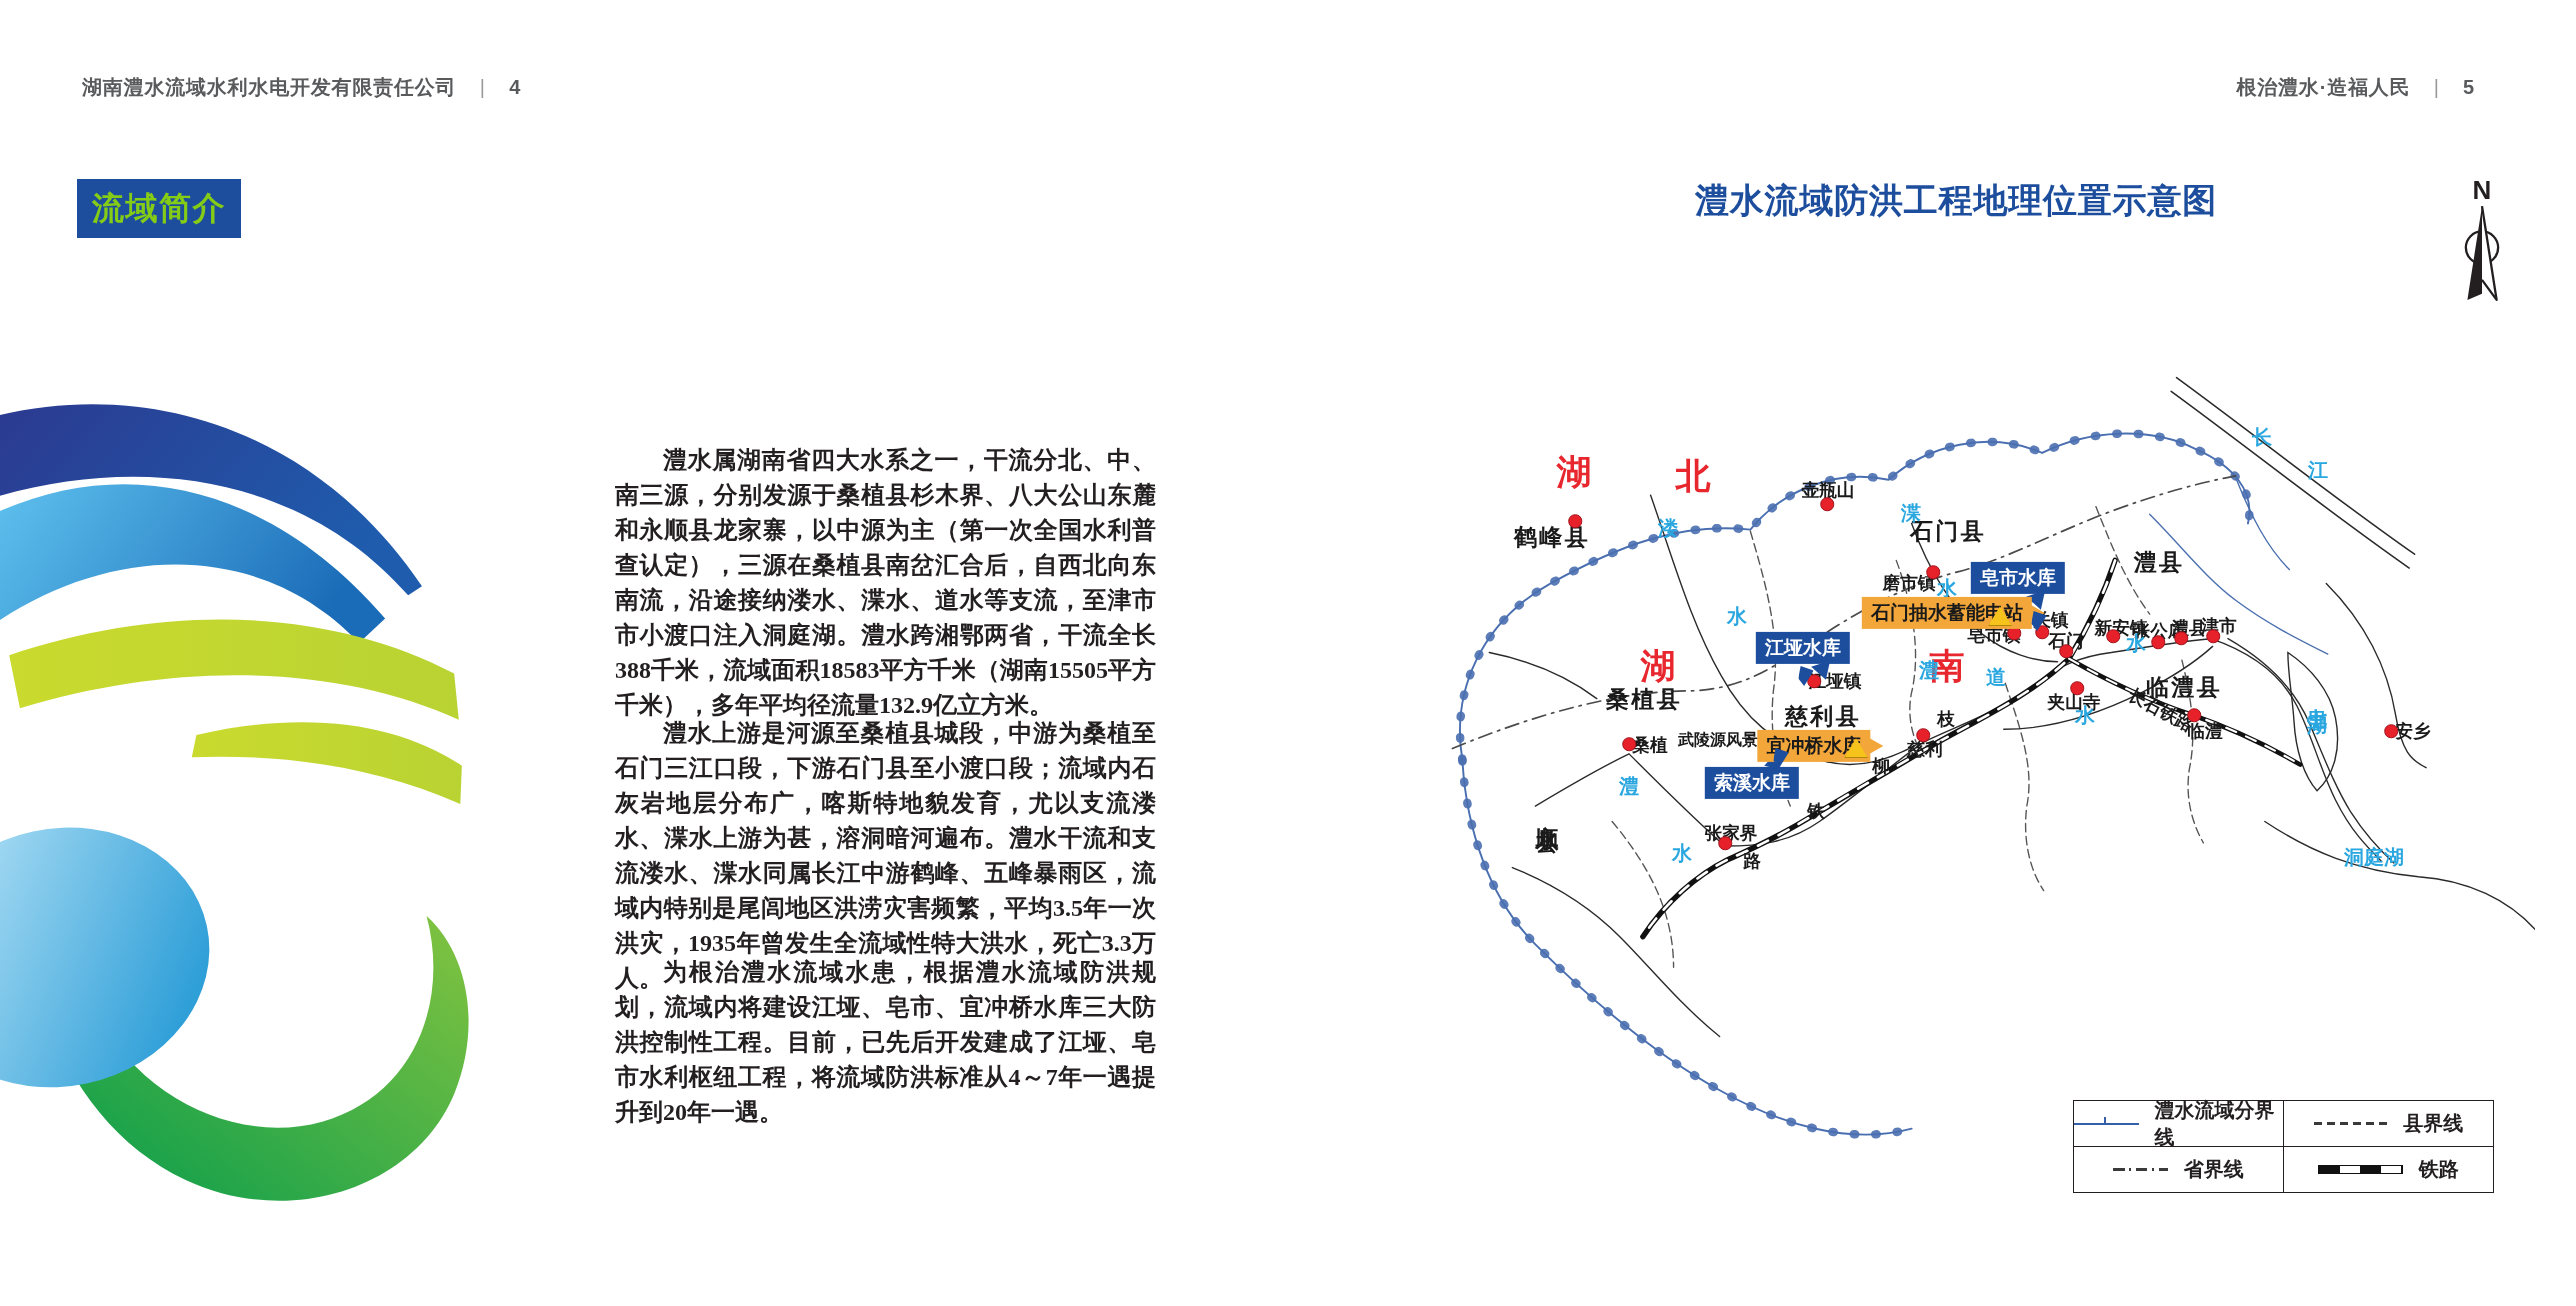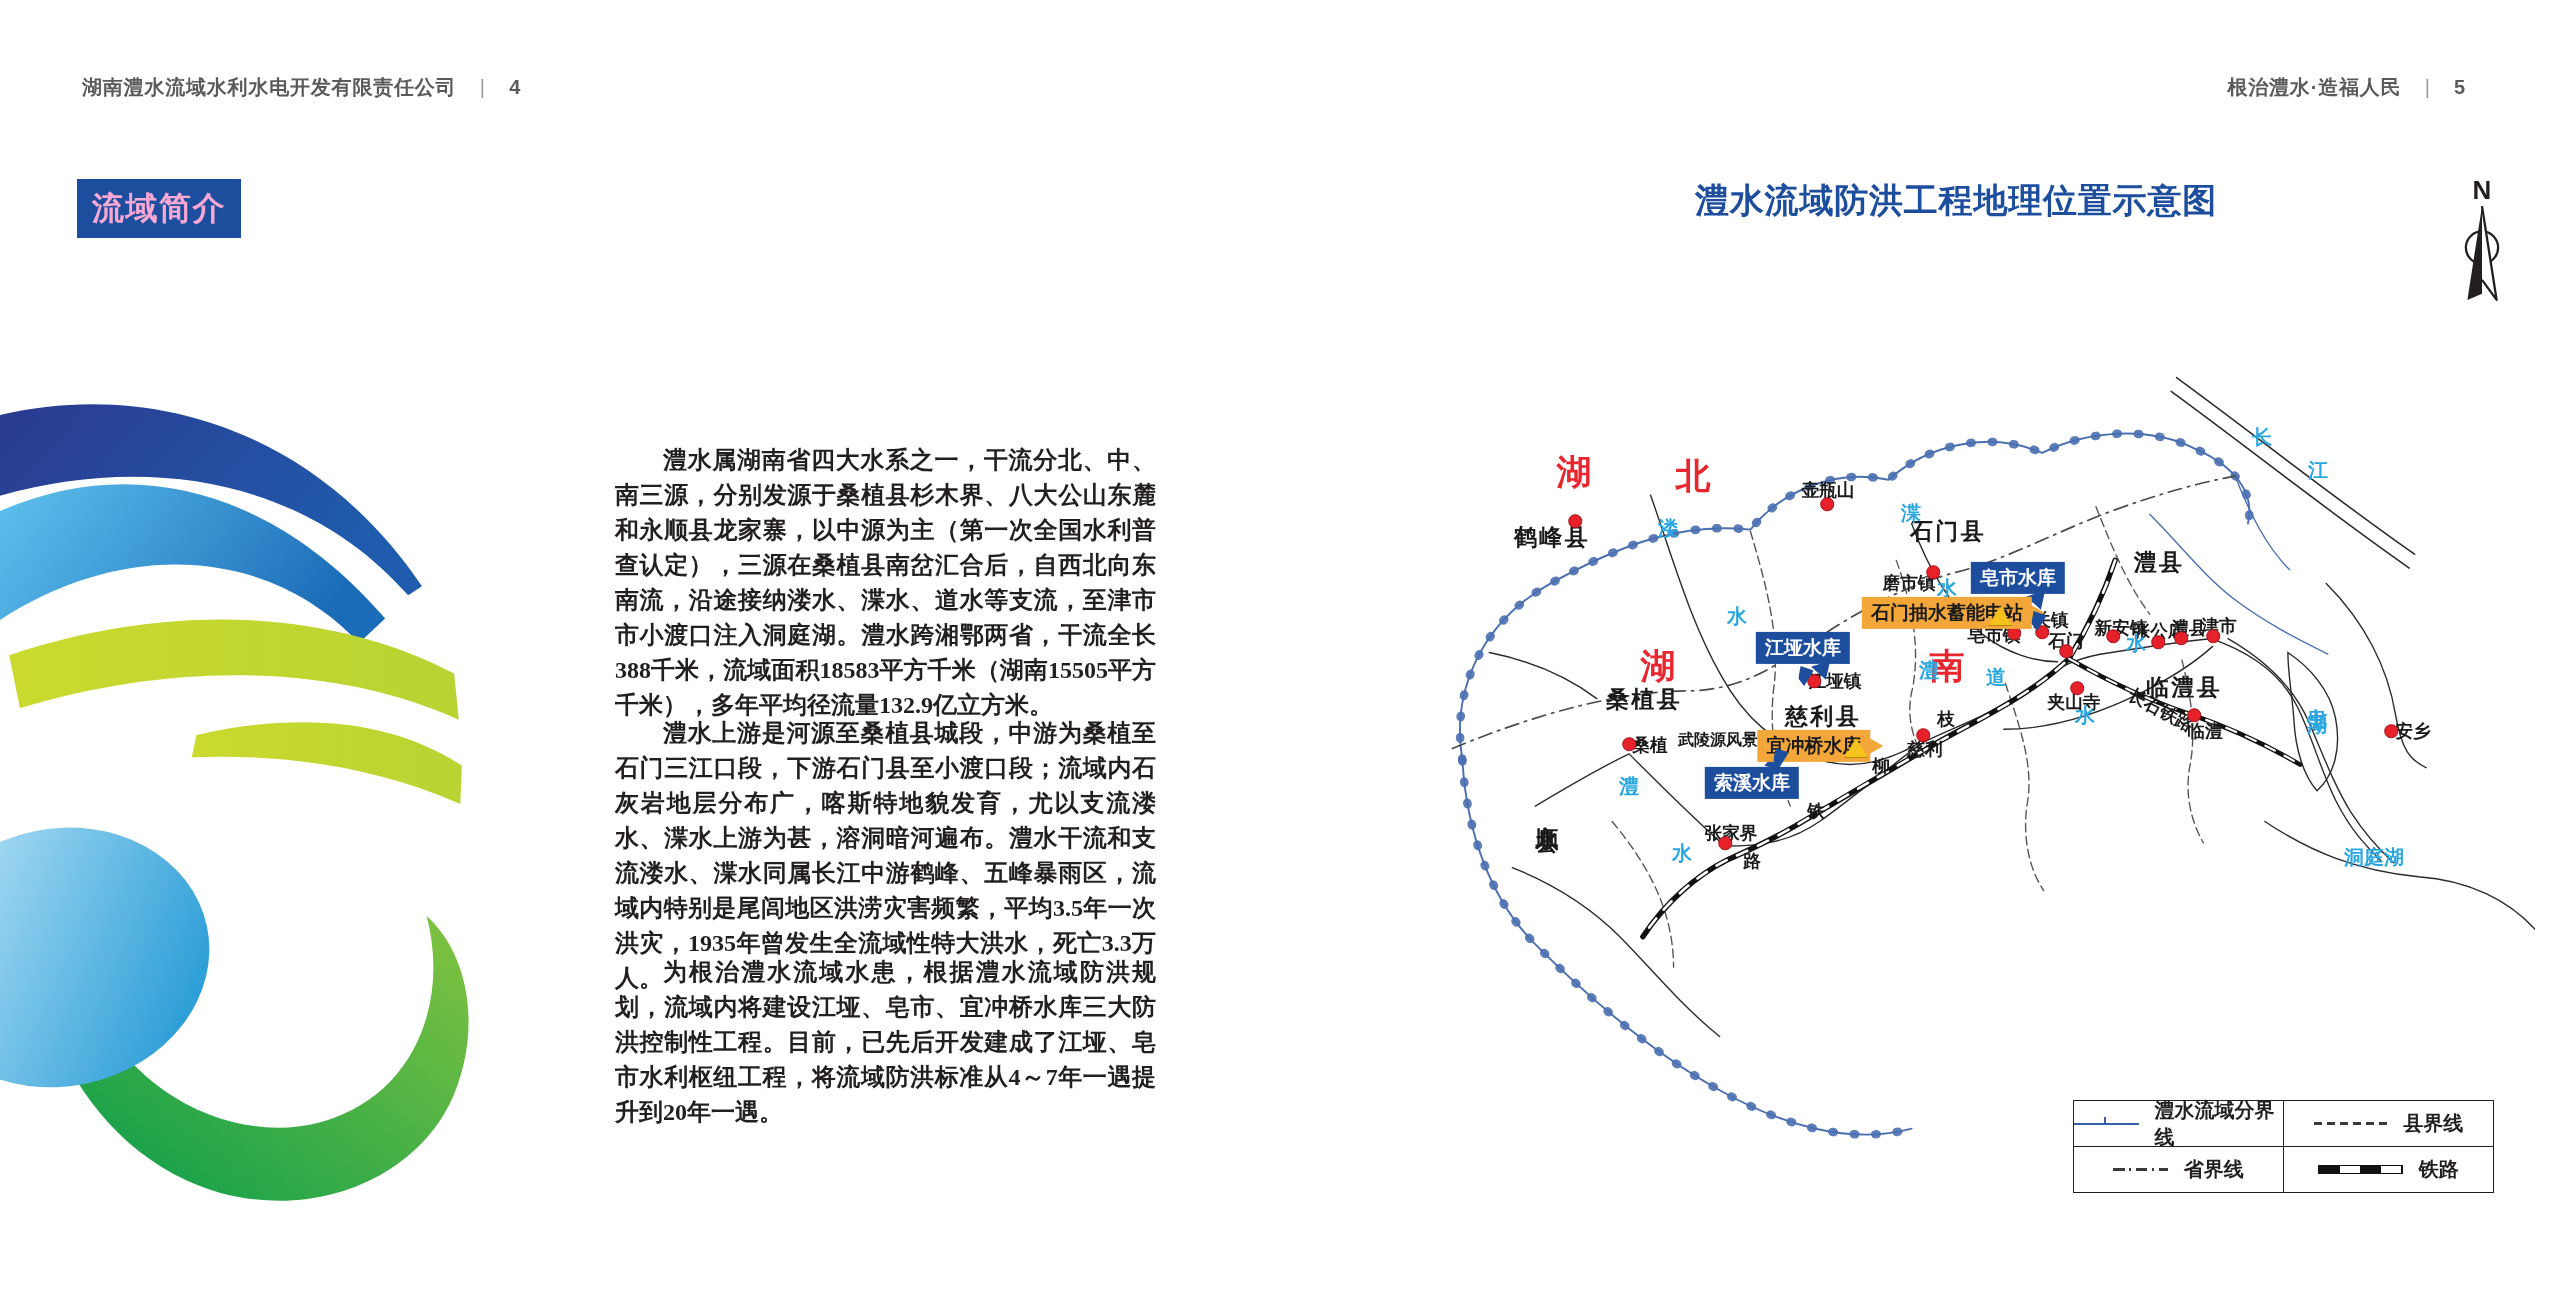--- a/index.html
+++ b/index.html
@@ -2,28 +2,28 @@
 <html style="font-size:12.3px"><head>
 <meta charset="utf-8">
 <style>
   html,body{margin:0;padding:0;background:#ffffff;}
   .page{position:relative;width:2535px;height:1306px;background:#fff;overflow:hidden;
         font-family:"Liberation Sans","DejaVu Sans",sans-serif;}
 
   
   .hdr{position:absolute;top:74px;font-size:20px;font-weight:700;color:#595a5c;letter-spacing:0.8px;}
   .hdr-left{left:82px;}
-  .hdr-right{right:69px;text-align:right;}
+  .hdr-right{right:60px;text-align:right;}
   .hdr .divider{display:inline-block;margin:0 17px;color:#9a9a9a;font-weight:400;}
   .hdr .pnum{display:inline-block;}
 
   
   .title-badge{position:absolute;left:77px;top:179px;width:164px;height:59px;background:#1d4e9e;
     display:flex;align-items:center;justify-content:center;}
-  .title-badge span{color:#f9a8d4;font-size:32px;font-weight:700;letter-spacing:1.5px;}
+  .title-badge span{color:#84cc16;font-size:32px;font-weight:700;letter-spacing:1.5px;}
   .bodycol{position:absolute;left:607px;width:557px;color:#231f20;font-size:24px;line-height:35px;
     font-weight:700;text-align:justify;font-family:"Liberation Serif","DejaVu Serif",serif;}
   .bodycol p{margin:8px;text-indent:2em;font-family:Liberation Serif, serif;}
   #para1{top:435px;} #para2{top:708px;} #para3{top:947px;}
   .logo{position:absolute;left:0;top:388px;width:491px;height:918px;}
 
   
   .map-title{position:absolute;left:1695px;top:178px;width:346px;color:#1d4e9e;
     font-size:34px;font-weight:700;letter-spacing:0.8px;white-space:nowrap;}
   .compass{position:absolute;left:2455px;top:177px;width:54px;height:131px;text-align:center;}

